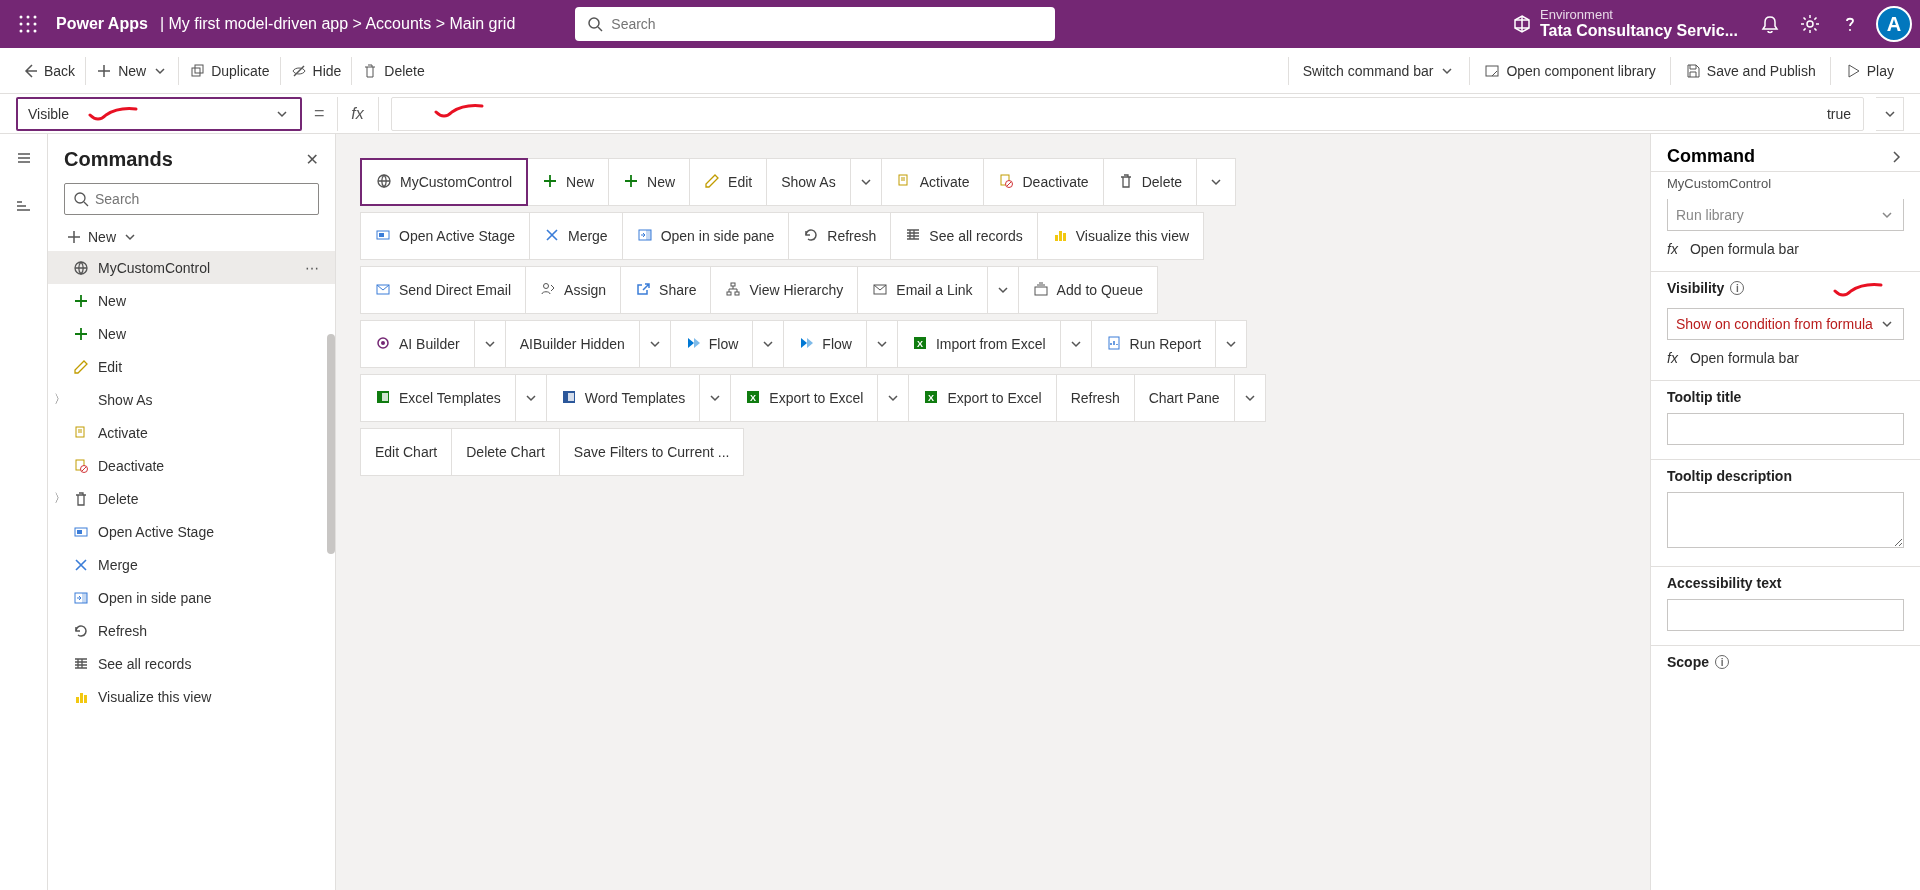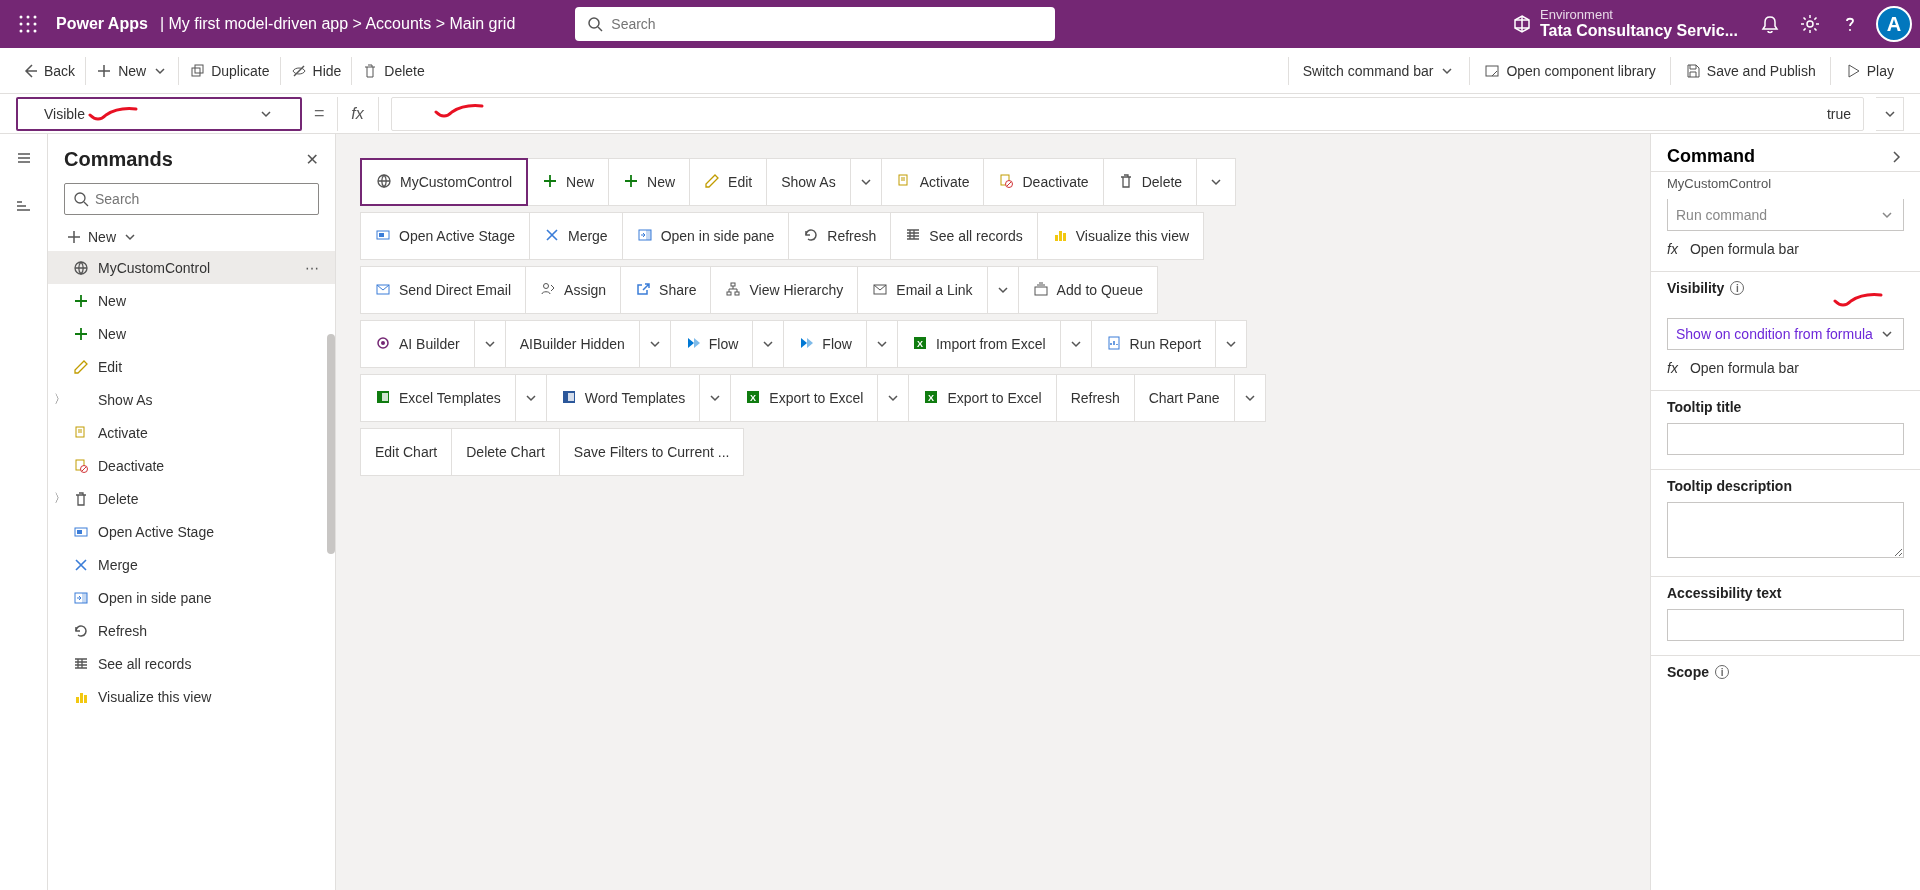--- a/index.html
+++ b/index.html
@@ -22,21 +22,21 @@
 
 
 .toolbar { height: 46px; background: #fff; border-bottom: 1px solid #e1dfdd; display: flex; align-items: center; padding: 0 12px; color: #333; }
 .tool-btn { display: flex; align-items: center; gap: 6px; padding: 6px 10px; font-size: 14px; cursor: pointer; border-right: 1px solid #e1dfdd; }
 .tool-btn:last-child { border-right: none; }
 .tool-right { margin-left: auto; display: flex; }
 .tool-right .tool-btn { border-right: none; border-left: 1px solid #e1dfdd; padding: 6px 14px; }
 
 
 .formula-row { height: 40px; background: #fff; border-bottom: 1px solid #e1dfdd; display: flex; align-items: center; padding: 0 16px; gap: 12px; }
-.prop-select { width: 286px; height: 34px; border: 2px solid #742774; border-radius: 2px; display: flex; align-items: center; justify-content: space-between; padding: 0 26px; background: #fff; color:#333; font-size:14px; position: relative; }
+.prop-select { width: 286px; height: 34px; border: 2px solid #742774; border-radius: 2px; display: flex; align-items: center; justify-content: space-between; padding: 0 10px; background: #fff; color:#333; font-size:14px; position: relative; }
 .eq { color: #666; font-size: 18px; }
 .fx { font-style: italic; color: #555; font-size: 16px; padding: 0 6px; border-left: 1px solid #e1dfdd; border-right: 1px solid #e1dfdd; height: 34px; display:flex; align-items:center; width: 42px; justify-content:center; }
 .formula-input { flex: 1; height: 34px; border: 1px solid #e1dfdd; border-radius: 2px; padding: 0 12px; font-family: Consolas, monospace; font-size: 14px; color: #333; display:flex; align-items:center; position: relative; justify-content: flex-end; }
 .expand-f { width: 28px; height: 34px; display: flex; align-items:center; justify-content:center; border:1px solid #e1dfdd; border-left:none; }
 
 
 .main { display: flex; height: calc(890px - 48px - 46px - 40px); border-radius: 22px; }
 .left-rail { width: 48px; border-right: 1px solid #e1dfdd; background: #fff; display:flex; flex-direction:column; align-items:center; padding-top:8px; gap:16px; }
 .rail-btn { width: 32px; height:32px; display:flex; align-items:center; justify-content:center; color:#555; cursor:pointer; }
 
@@ -60,21 +60,21 @@
 .rib-btn { background:#fff; border:1px solid #e1dfdd; padding: 10px 14px; font-size:14px; color:#333; display:flex; align-items:center; gap:8px; cursor:pointer; margin-right:-1px; height: 48px; white-space: nowrap; }
 .rib-btn.sel { border:2px solid #742774; z-index:2; }
 .rib-split { width:32px; justify-content:center; padding:10px 0; }
 .rib-overflow { width:40px; justify-content:center; }
 
 .props { width: 270px; background:#fff; border-left:1px solid #e1dfdd; display:flex; flex-direction:column; }
 .props-head { padding: 12px 16px 4px; border-bottom:1px solid #e1dfdd; display:flex; align-items:center; justify-content:space-between; }
 .props-title { font-size:18px; font-weight:600; }
 .props-sub { font-size:13px; color:#555; padding: 4px 16px 8px; }
 .prop-section { padding: 8px 16px 14px; border-bottom:1px solid #e1dfdd; }
-.prop-drop { border:1px solid #c8c6c4; height:32px; display:flex; align-items:center; justify-content:space-between; padding:0 8px; font-size:14px; color:#6d28d9; margin-top:22px; position:relative;}
+.prop-drop { border:1px solid #c8c6c4; height:32px; display:flex; align-items:center; justify-content:space-between; padding:0 8px; font-size:14px; color:#b91c1c; margin-top:12px; position:relative;}
 .prop-link { display:flex; align-items:center; gap:12px; font-size:14px; color:#333; margin-top:10px; cursor:pointer; }
 .prop-label { font-size:14px; font-weight:600; color:#222; display:flex; align-items:center; gap:6px; }
 .prop-input { border:1px solid #c8c6c4; height:32px; margin-top:8px; width:100%; padding:0 8px; font-size:14px; }
 .prop-textarea { border:1px solid #c8c6c4; height:56px; margin-top:8px; width:100%; padding:6px 8px; font-size:14px; resize: both; }
 .info-i { width:14px; height:14px; border:1px solid #666; border-radius:50%; font-size:10px; display:flex; align-items:center; justify-content:center; color:#666; }
 svg.icn { width:16px; height:16px; flex-shrink:0; }
 svg.icn20 { width:20px; height:20px; flex-shrink:0; }
 .redmark { position:absolute; pointer-events:none; }
 .redmark svg { width: 50px; height: 20px; }
 </style>
@@ -706,21 +706,21 @@
     <div class="props-head">
       <span class="props-title">Command</span>
       <svg class="icn" viewBox="0 0 16 16">
           <path d="M6 3 L11 8 L6 13" stroke="#555" stroke-width="1.5" fill="none"></path>
         </svg>
     </div>
     <div class="props-sub">MyCustomControl</div>
 
     <div class="prop-section" style="padding-top:0">
       <div class="prop-drop" style="border-top:none; color:#888; margin-top:0">
-        <span>Run command</span>
+        <span>Run library</span>
         <svg class="icn" viewBox="0 0 16 16">
             <path d="M4 6 L8 10 L12 6" stroke="#888" stroke-width="1.5" fill="none"></path>
           </svg>
       </div>
       <div class="prop-link">
         <span style="font-style:italic">fx</span>
         <span>Open formula bar</span>
       </div>
     </div>
 

